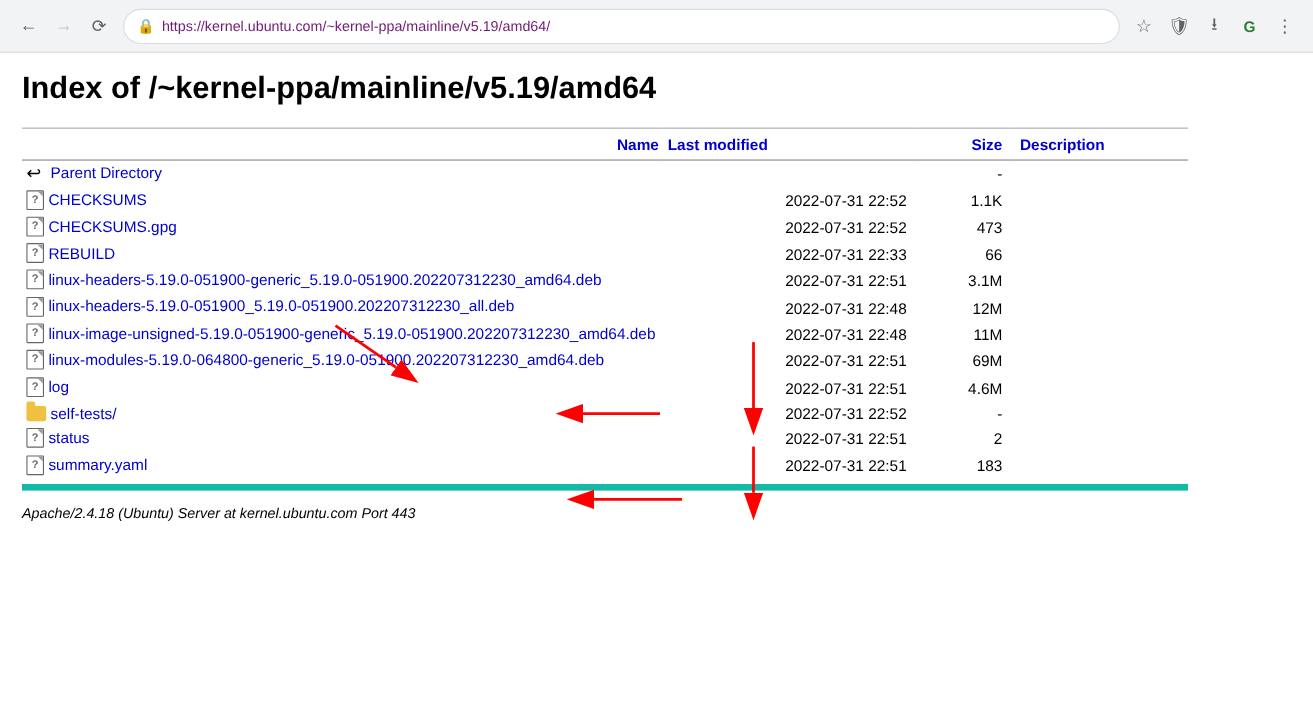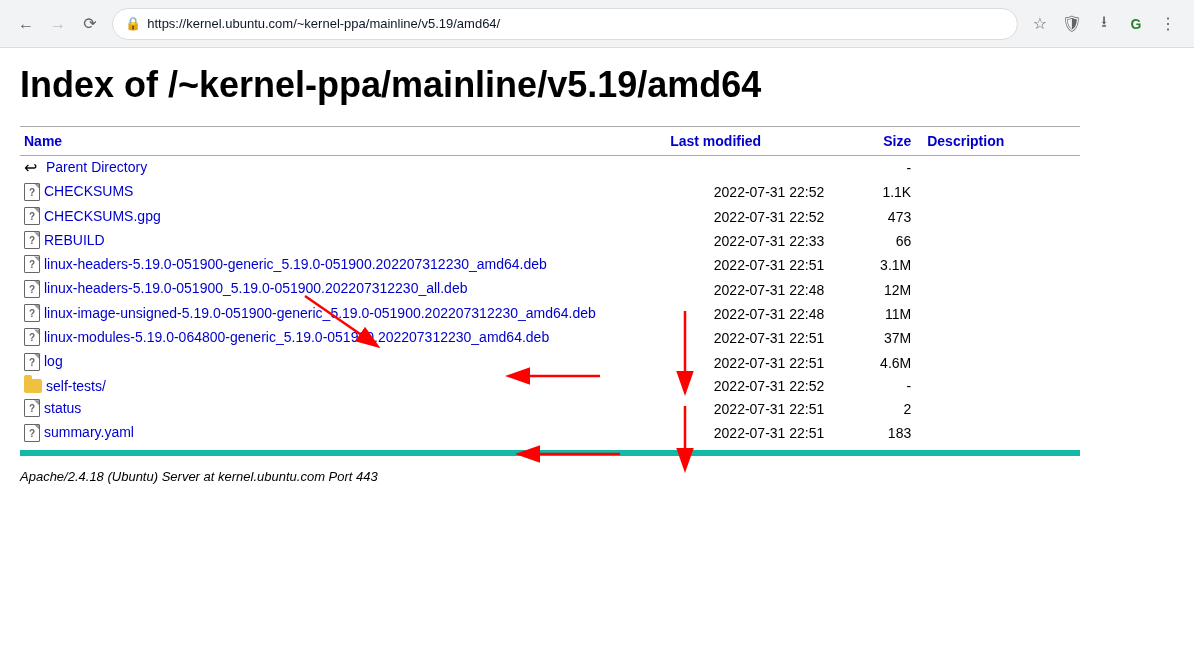--- a/index.html
+++ b/index.html
@@ -48,21 +48,21 @@
       padding: 4px 12px;
       gap: 6px;
       height: 32px;
     }
     .address-bar .lock-icon { color: #5f6368; font-size: 13px; }
     .address-bar input {
       flex: 1;
       border: none;
       outline: none;
       font-size: 13px;
-      color: #0f172a;
+      color: #701a75;
       background: transparent;
     }
     .toolbar-icons {
       display: flex;
       gap: 4px;
       align-items: center;
     }
     .toolbar-icon-btn {
       width: 28px;
       height: 28px;
@@ -77,50 +77,50 @@
       font-size: 16px;
     }
 
     
     .page-content {
       padding: 16px 20px;
       max-width: 1100px;
     }
 
     h1.page-title {
-      font-size: 36px;
+      font-size: 28px;
       font-weight: bold;
       margin-bottom: 20px;
       color: #000;
     }
 
     table.file-listing {
       width: 100%;
       border-collapse: collapse;
     }
 
     table.file-listing thead tr {
       border-top: 1px solid #aaa;
       border-bottom: 1px solid #aaa;
     }
 
     table.file-listing th {
-      text-align: left;
+      text-align: right;
       padding: 6px 4px;
       font-weight: bold;
     }
 
     table.file-listing th a {
       color: #0000cc;
       text-decoration: none;
       font-weight: bold;
     }
 
     table.file-listing th.name-col { width: 55%; }
-    table.file-listing th.modified-col { text-align: center; padding-right: 12px; }
+    table.file-listing th.modified-col { text-align: left; padding-right: 12px; }
     table.file-listing th.size-col { text-align: right; padding-right: 12px; }
     table.file-listing th.desc-col { text-align: left; }
 
     table.file-listing tbody tr { }
     table.file-listing td {
       padding: 3px 4px;
       vertical-align: middle;
     }
 
     table.file-listing td.name-col {
@@ -311,21 +311,21 @@
           </tr>
           <tr>
             <td class="name-col"><span class="icon-unknown"></span><a href="linux-image-unsigned-5.19.0-051900-generic_5.19.0-051900.202207312230_amd64.deb">linux-image-unsigned-5.19.0-051900-generic_5.19.0-051900.202207312230_amd64.deb</a></td>
             <td class="modified-col">2022-07-31 22:48</td>
             <td class="size-col">11M</td>
             <td class="desc-col"></td>
           </tr>
           <tr>
             <td class="name-col"><span class="icon-unknown"></span><a href="linux-modules-5.19.0-051900-generic_5.19.0-051900.202207312230_amd64.deb">linux-modules-5.19.0-064800-generic_5.19.0-051900.202207312230_amd64.deb</a></td>
             <td class="modified-col">2022-07-31 22:51</td>
-            <td class="size-col">37M</td>
+            <td class="size-col">69M</td>
             <td class="desc-col"></td>
           </tr>
           <tr>
             <td class="name-col"><span class="icon-unknown"></span><a href="log">log</a></td>
             <td class="modified-col">2022-07-31 22:51</td>
             <td class="size-col">4.6M</td>
             <td class="desc-col"></td>
           </tr>
           <tr>
             <td class="name-col"><span class="icon-folder"></span><a href="self-tests/">self-tests/</a></td>

